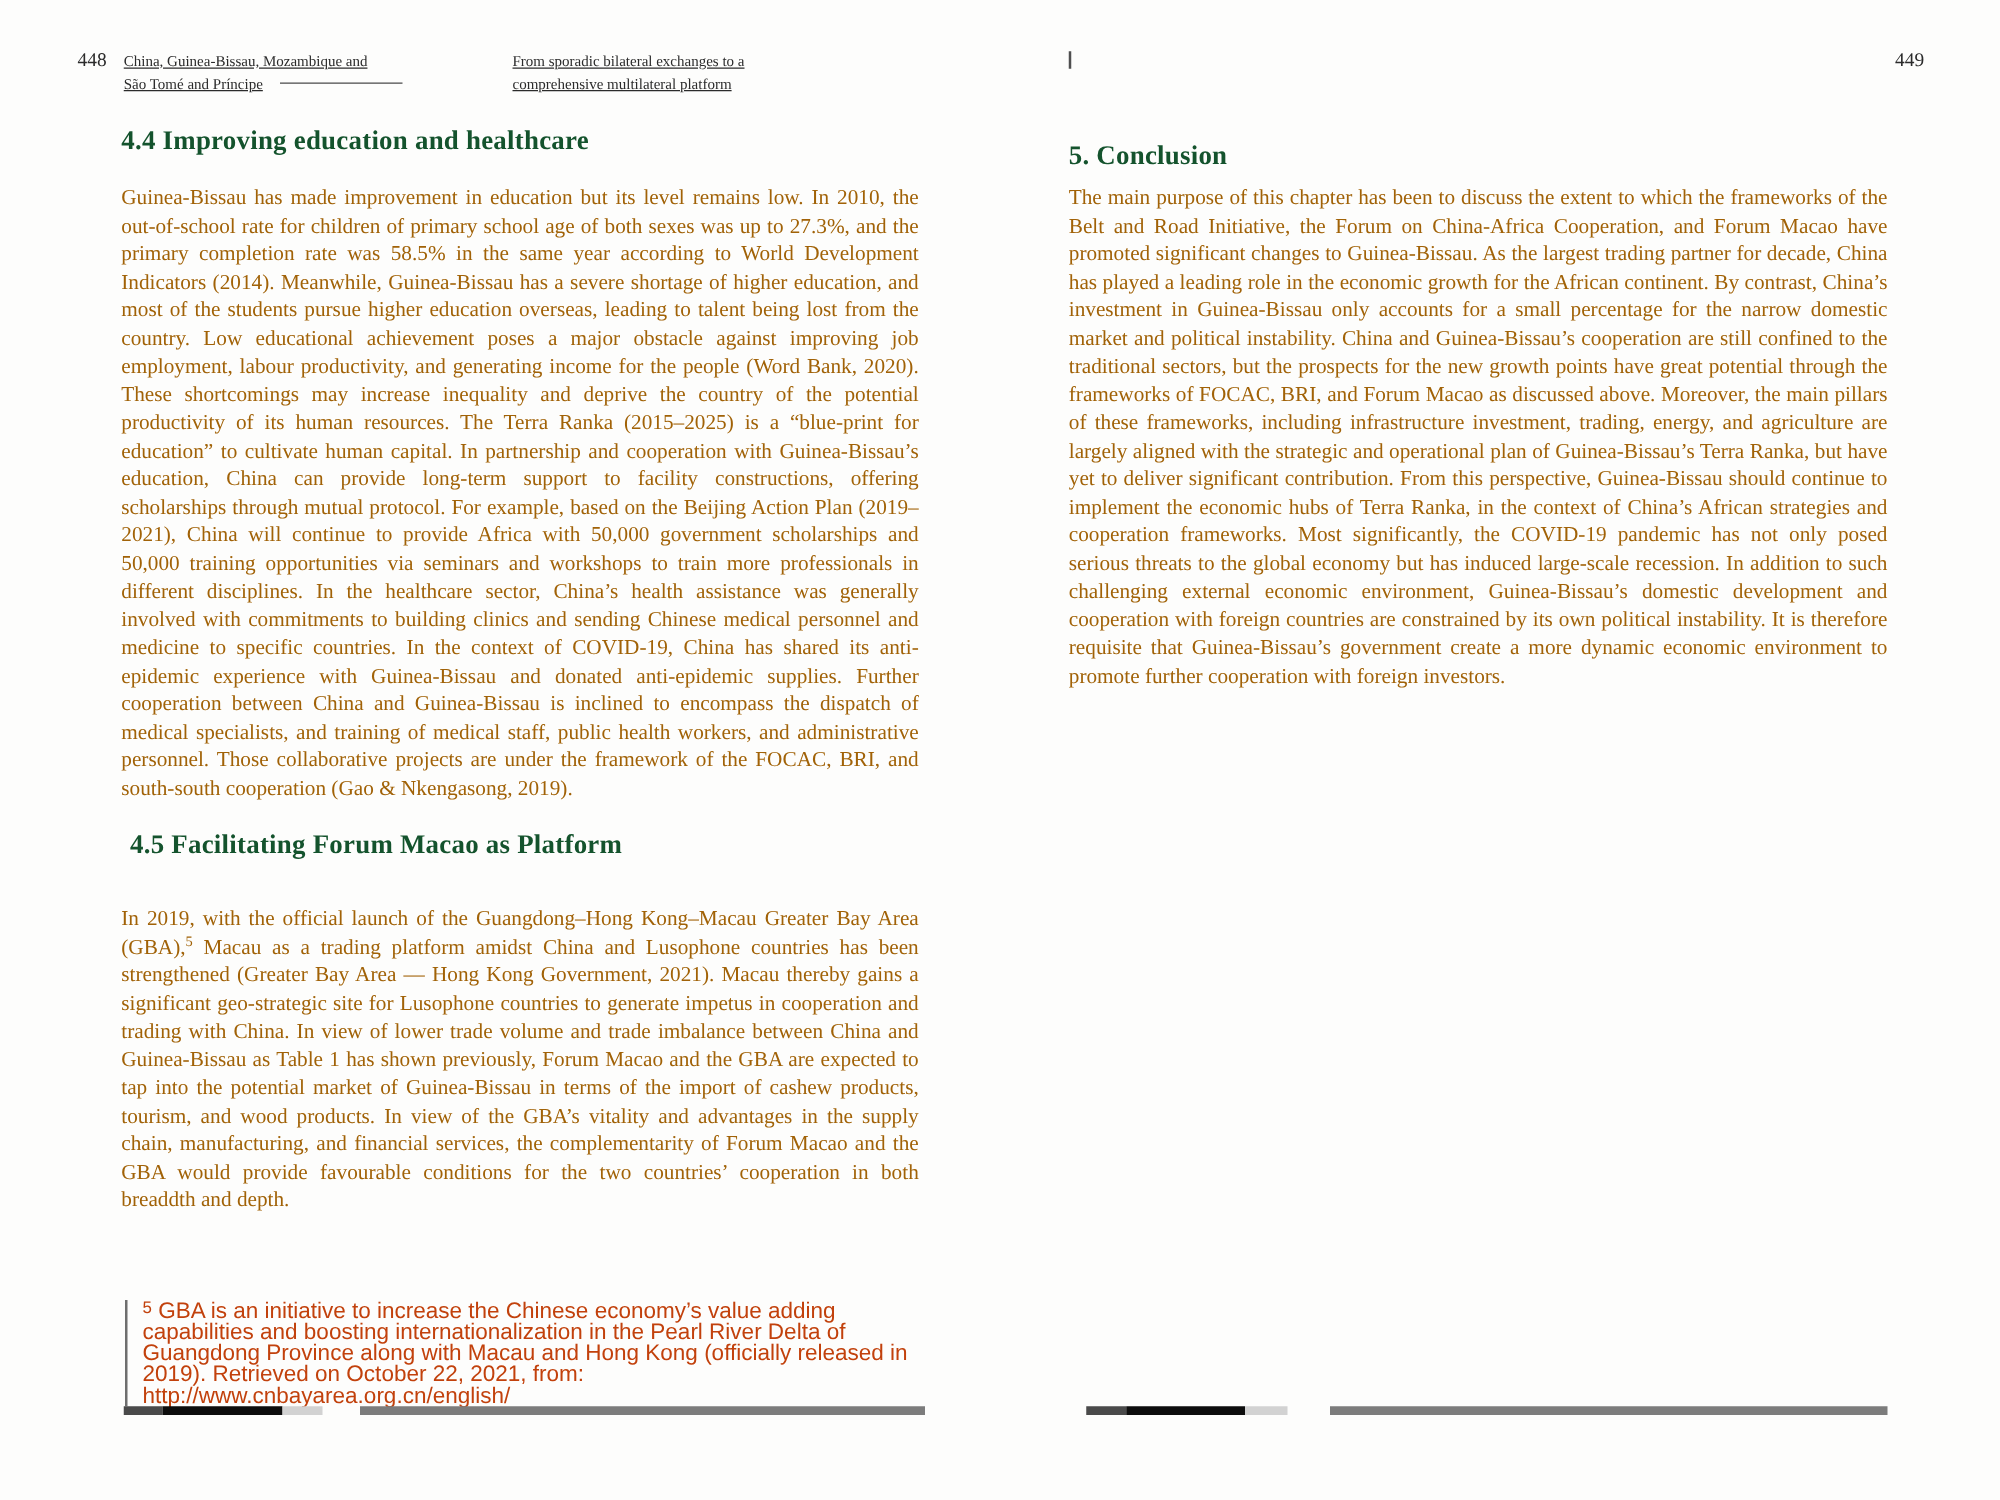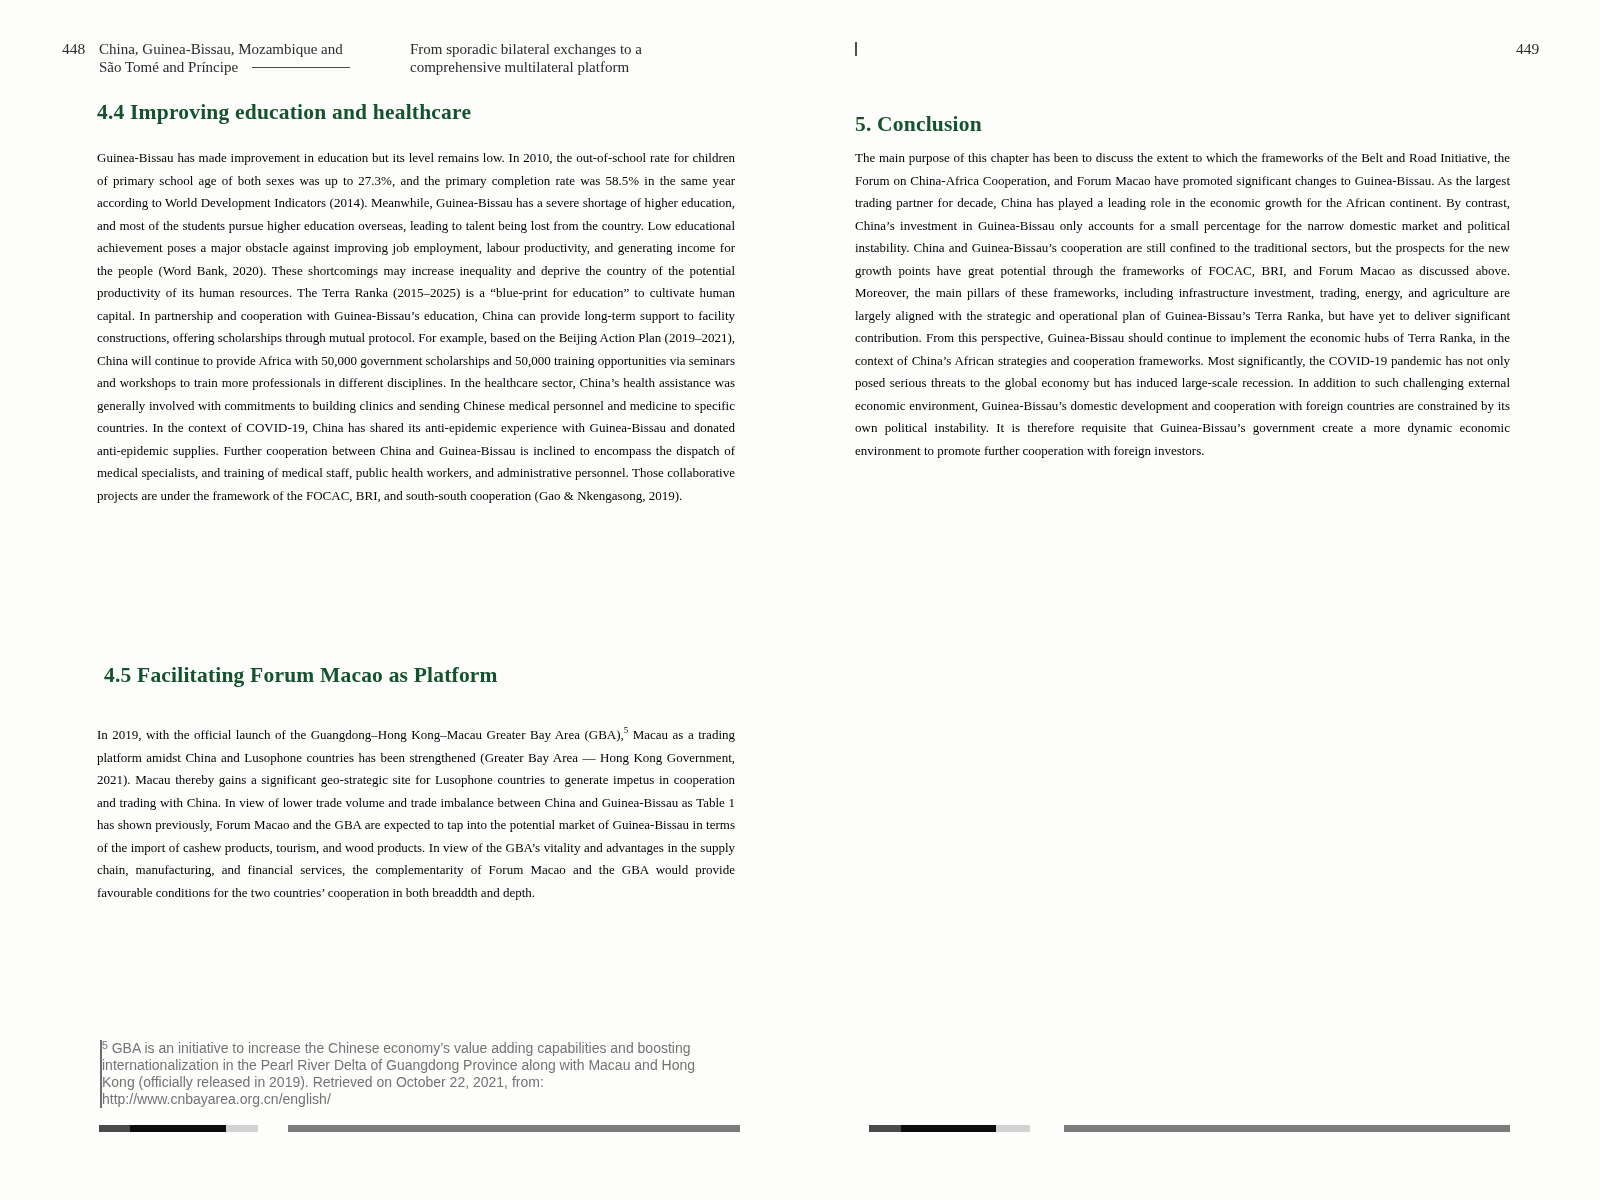--- a/index.html
+++ b/index.html
@@ -7,50 +7,51 @@
     position:relative;
     width:1600px;height:1200px;
     background:#fdfdfc;
     font-family:"Liberation Serif", serif;
     color:#3a3a3a;
     overflow:hidden;
   }
   .abs{position:absolute;}
 
   
-  .running{font-size:15px;line-height:18px;color:#2b2b2b;}
+  .running{font-size:12px;line-height:18px;color:#2b2b2b;text-decoration:underline;}
   .pageno{font-size:15.5px;color:#2b2b2b;text-align:right;}
   .title-rule{
     display:inline-block;width:98px;height:0;
     border-top:1.5px solid #4a4a4a;
     margin-left:14px;vertical-align:4px;
   }
   .vbar{
     display:inline-block;width:1.5px;height:14px;
     background:#4f4f4f;margin-right:14px;vertical-align:-2px;
   }
 
   
   .sec-heading{
     font-size:21.5px;font-weight:bold;color:#14532d;
     letter-spacing:0.2px;white-space:nowrap;
   }
 
   
   .para{
-    font-size:13px;line-height:22.5px;
-    text-align:justify;color:#000000;
+    font-size:17px;line-height:22.5px;
+    text-align:justify;color:#a16207;
   }
   .para sup{font-size:68%;line-height:0;vertical-align:6px;}
 
   
   .footnote{
     font-family:"Liberation Sans", sans-serif;
-    font-size:14px;line-height:17px;color:#737373;
+    font-size:18px;line-height:17px;color:#c2410c;
     border-left:2.5px solid #6e6e6e;
+    padding-left:12px;
   }
   .footnote sup{font-size:75%;line-height:0;vertical-align:4px;}
 
   
   .bar{height:7px;font-size:0;line-height:0;}
   .seg{display:inline-block;height:7px;vertical-align:top;}
   .seg-dark{background:#4a4a4a;}
   .seg-black{background:#0d0d0d;}
   .seg-light{background:#d2d2d2;}
   .bar-gray{background:#7c7c7c;}

